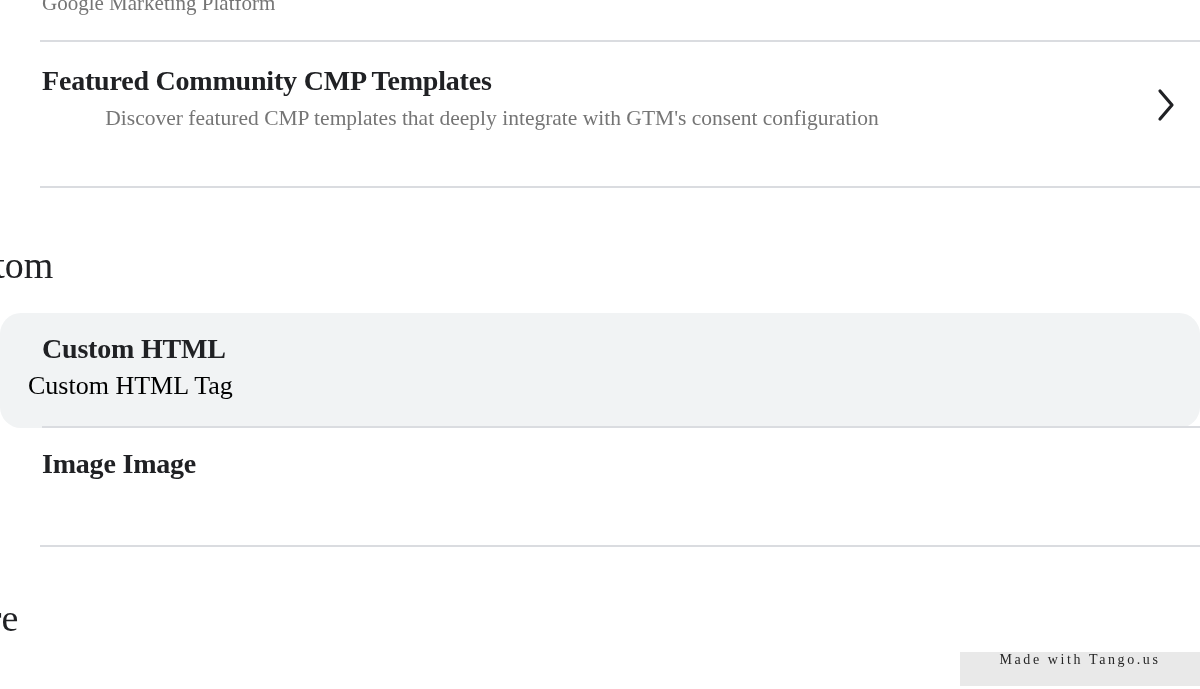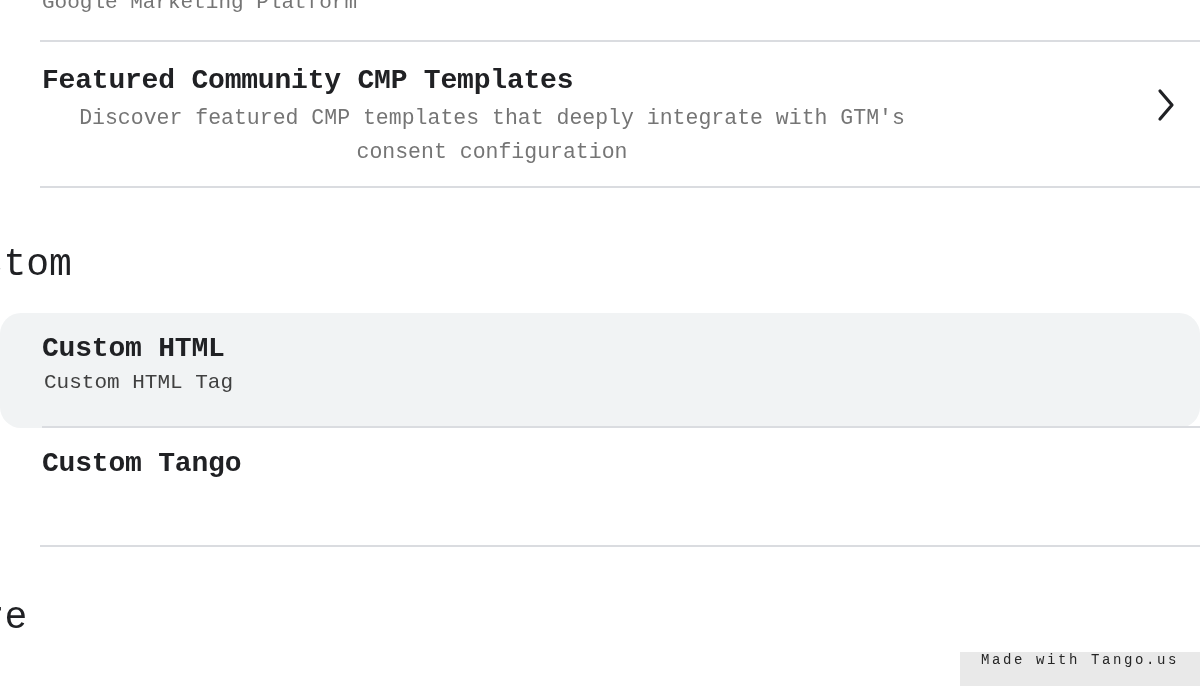--- a/index.html
+++ b/index.html
@@ -2,21 +2,21 @@
 <html><head>
 <meta charset="utf-8">
 <style>
   html, body { margin: 0; padding: 0; }
   .stage {
     position: relative;
     width: 1200px;
     height: 689px;
     background: #ffffff;
     overflow: hidden;
-    font-family: Liberation Mono, monospace;
+    font-family: Liberation Serif, serif;
     -webkit-font-smoothing: antialiased;
   }
 
   
   .partial-subtitle {
     position: absolute;
     left: 42px;
     top: -9px;
     font-size: 21px;
     color: #757575;
@@ -94,23 +94,23 @@
     position: absolute;
     left: 42px;
     font-size: 28px;
     font-weight: bold;
     color: #202124;
     letter-spacing: -0.2px;
     white-space: nowrap;
   }
   .item-subtitle {
     position: absolute;
-    left: 44px;
-    font-size: 21px;
-    color: #404040;
+    left: 28px;
+    font-size: 26px;
+    color: #000000;
     white-space: nowrap;
   }
   .item-row-1 .item-title    { top: 20px; }
   .item-row-1 .item-subtitle { top: 58px; }
   .item-row-2 .item-title    { top: 20px; }
   .item-row-2 .item-subtitle { top: 63px; }
 
   
   .tango-badge {
     position: absolute;
@@ -152,21 +152,21 @@
   <div class="section-heading custom">Custom</div>
 
   <div class="item-row item-row-1 highlighted">
     <div class="item-title">Custom HTML</div>
     <div class="item-subtitle">Custom HTML Tag</div>
   </div>
 
   <div class="divider divider-3"></div>
 
   <div class="item-row item-row-2">
-    <div class="item-title">Custom Tango</div>
+    <div class="item-title">Image Image</div>
   </div>
 
   <div class="divider divider-4"></div>
 
   <div class="section-heading more">More</div>
 
   <div class="tango-badge">
     <span>Made with Tango.us</span>
   </div>
 

